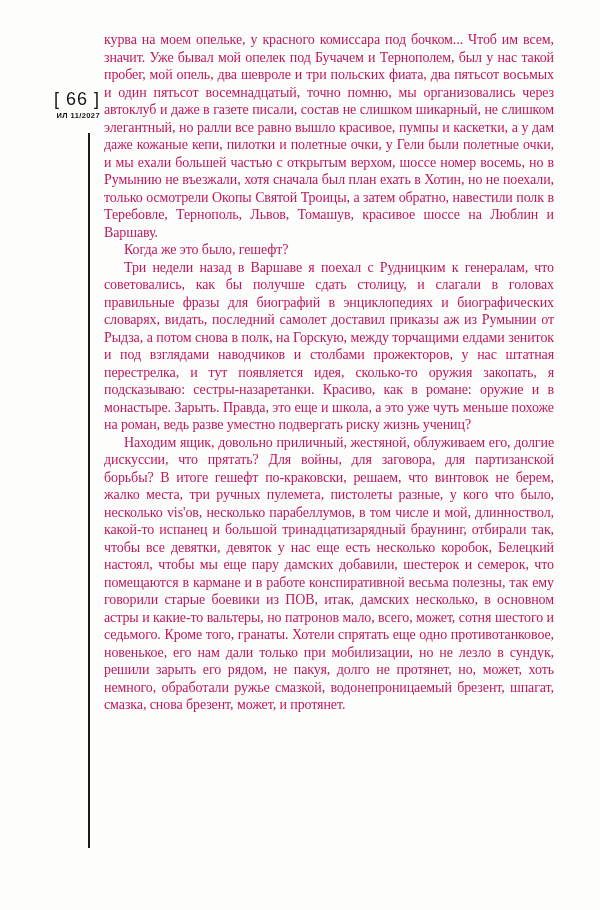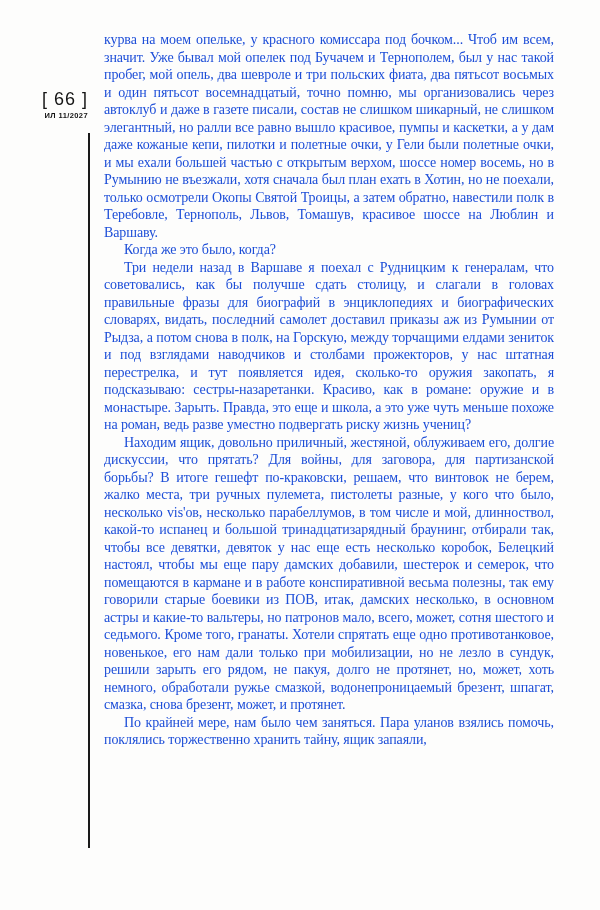--- a/index.html
+++ b/index.html
@@ -14,21 +14,21 @@
     overflow: hidden;
   }
   .page {
     position: absolute;
     inset: 0;
   }
   
   .margin-header {
     position: absolute;
     top: 90px;
-    left: 0;
+    left: 12px;
     width: 88px;
     text-align: right;
     color: #141414;
     font-family: "Liberation Sans", sans-serif;
     line-height: 1.1;
   }
   .page-number {
     font-size: 18px;
     font-weight: 400;
     letter-spacing: 1px;
@@ -52,21 +52,21 @@
   
   .text-column {
     position: absolute;
     left: 104px;
     top: 31px;
     width: 450px;
     font-family: "Liberation Serif", serif;
     font-size: 14px;
     line-height: 17.5px;
     letter-spacing: -0.1px;
-    color: #1d4ed8;
+    color: #be185d;
     text-align: justify;
     hyphens: auto;
     -webkit-hyphens: auto;
   }
   .text-column p {
     margin: 0;
     padding: 0;
   }
   .text-column p.indent {
     text-indent: 20px;
@@ -79,19 +79,18 @@
 
   <div class="margin-header">
     <div class="page-number">[ 66 ]</div>
     <div class="journal-issue">ИЛ 11/2027</div>
   </div>
 
   <div class="margin-rule"></div>
 
   <div class="text-column" lang="ru">
       <p class="">курва на моем опельке, у красного комиссара под бочком... Чтоб им всем, значит. Уже бывал мой опелек под Бучачем и Тернополем, был у нас такой пробег, мой опель, два шевроле и три польских фиата, два пятьсот восьмых и один пятьсот восемнадцатый, точно помню, мы организовались через автоклуб и даже в газете писали, состав не слишком шикарный, не слишком элегантный, но ралли все равно вышло красивое, пумпы и каскетки, а у дам даже кожаные кепи, пилотки и полетные очки, у Гели были полетные очки, и мы ехали большей частью с открытым верхом, шоссе номер восемь, но в Румынию не въезжали, хотя сначала был план ехать в Хотин, но не поехали, только осмотрели Окопы Святой Троицы, а затем обратно, навестили полк в Теребовле, Тернополь, Львов, Томашув, красивое шоссе на Люблин и Варшаву.</p>
-      <p class="indent">Когда же это было, когда?</p>
+      <p class="indent">Когда же это было, гешефт?</p>
       <p class="indent">Три недели назад в Варшаве я поехал с Рудницким к генералам, что советовались, как бы получше сдать столицу, и слагали в головах правильные фразы для биографий в энциклопедиях и биографических словарях, видать, последний самолет доставил приказы аж из Румынии от Рыдза, а потом снова в полк, на Горскую, между торчащими елдами зениток и под взглядами наводчиков и столбами прожекторов, у нас штатная перестрелка, и тут появляется идея, сколько-то оружия закопать, я подсказываю: сестры-назаретанки. Красиво, как в романе: оружие и в монастыре. Зарыть. Правда, это еще и школа, а это уже чуть меньше похоже на роман, ведь разве уместно подвергать риску жизнь учениц?</p>
       <p class="indent">Находим ящик, довольно приличный, жестяной, облуживаем его, долгие дискуссии, что прятать? Для войны, для заговора, для партизанской борьбы? В итоге гешефт по-краковски, решаем, что винтовок не берем, жалко места, три ручных пулемета, пистолеты разные, у кого что было, несколько vis'ов, несколько парабеллумов, в том числе и мой, длинноствол, какой-то испанец и большой тринадцатизарядный браунинг, отбирали так, чтобы все девятки, девяток у нас еще есть несколько коробок, Белецкий настоял, чтобы мы еще пару дамских добавили, шестерок и семерок, что помещаются в кармане и в работе конспиративной весьма полезны, так ему говорили старые боевики из ПОВ, итак, дамских несколько, в основном астры и какие-то вальтеры, но патронов мало, всего, может, сотня шестого и седьмого. Кроме того, гранаты. Хотели спрятать еще одно противотанковое, новенькое, его нам дали только при мобилизации, но не лезло в сундук, решили зарыть его рядом, не пакуя, долго не протянет, но, может, хоть немного, обработали ружье смазкой, водонепроницаемый брезент, шпагат, смазка, снова брезент, может, и протянет.</p>
-      <p class="indent">По крайней мере, нам было чем заняться. Пара уланов взялись помочь, поклялись торжественно хранить тайну, ящик запаяли,</p>
     </div>
 
 </div>
 
 </body></html>

